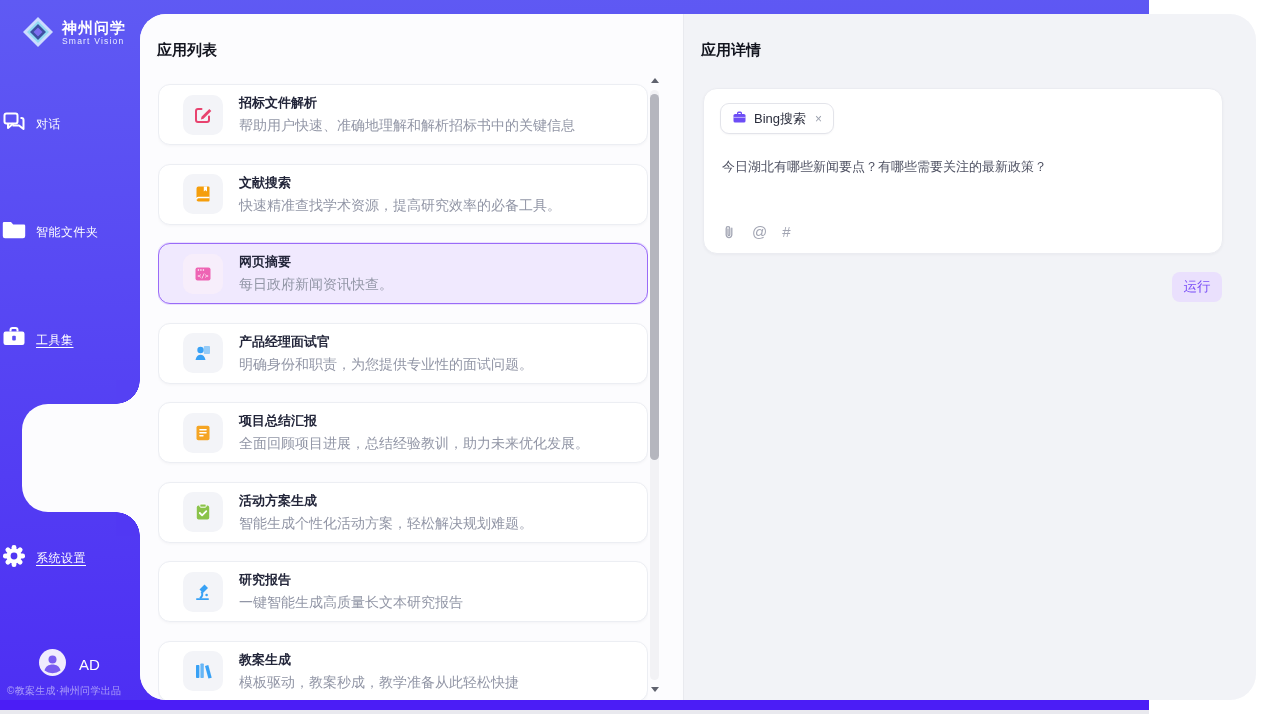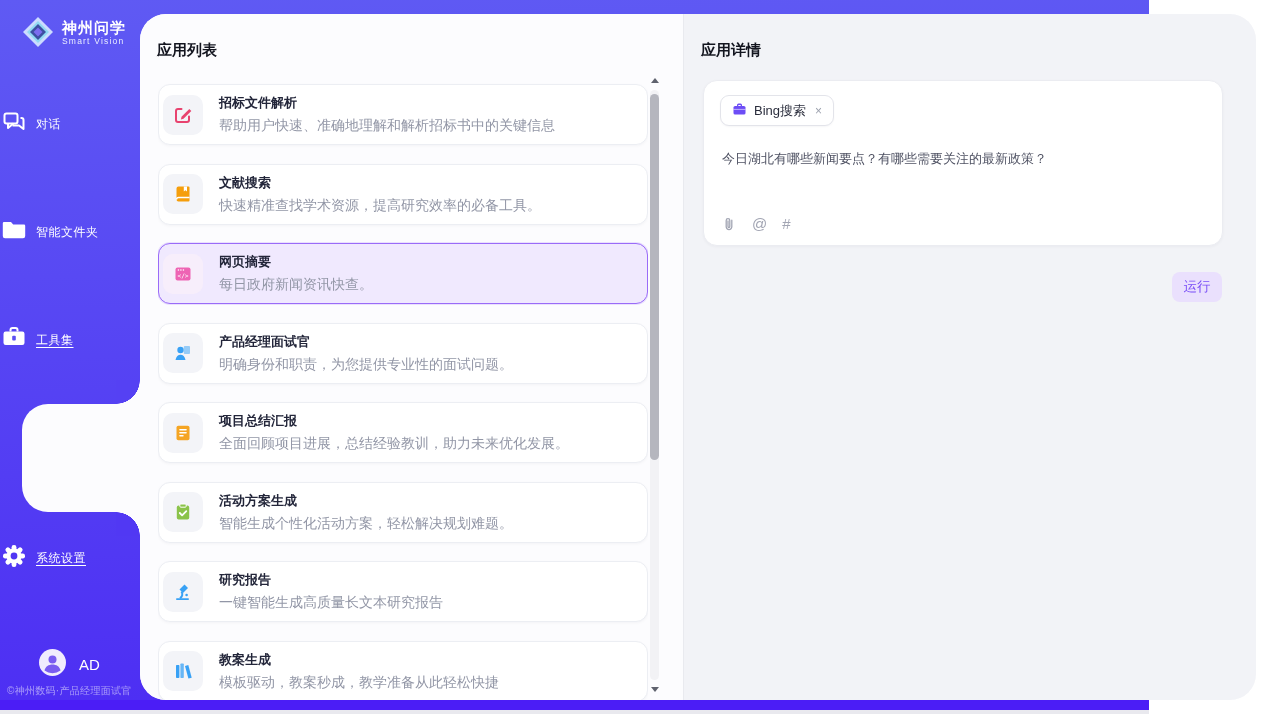--- a/index.html
+++ b/index.html
@@ -31,39 +31,39 @@
   
   .panel { position:absolute; left:140px; top:14px; width:1116px; height:686px;
            border-radius:26px; background:#fbfbfd; overflow:hidden; display:flex; z-index:1; }
   .pane-title { position:absolute; left:17px; top:27px; font-size:15px; font-weight:700; color:#13151f; }
 
   .list-pane { position:relative; width:543px; height:100%; background:#fcfcfe; }
   .list-viewport { position:absolute; left:18px; top:56px; width:490px; height:630px;
                    overflow:hidden; padding-top:14px; }
   .app-card { position:relative; height:61px; margin-bottom:18.5px; background:#fff;
               border:1px solid #eceef3; border-radius:12px; display:flex; align-items:center;
-              padding:0 4px; box-shadow:0 1px 3px rgba(25,25,60,.04); cursor:pointer; }
+              padding:0 24px; box-shadow:0 1px 3px rgba(25,25,60,.04); cursor:pointer; }
   .app-card.selected { background:#f0e9fe; border:1px solid #9a6bf8;
                        box-shadow:0 0 0 1px rgba(154,107,248,.18); }
   .tile { width:40px; height:40px; border-radius:10px; background:#f3f4f8; flex:none;
           display:flex; align-items:center; justify-content:center; }
   .selected .tile { background:#f7eefb; }
   .card-text { margin-left:16px; display:flex; flex-direction:column; gap:5px; min-width:0; }
   .card-title { font-size:13px; font-weight:700; color:#23263a; }
   .card-desc { font-size:14px; color:#9296a6; white-space:nowrap; }
 
   .scrollbar { position:absolute; left:510px; top:64px; width:10px; height:614px; }
   .sb-track { position:absolute; left:0; top:12px; bottom:12px; width:9px; background:#f2f2f5; border-radius:5px; }
   .arr { width:0; height:0; border-left:4px solid transparent; border-right:4px solid transparent; margin:0 auto; }
   .arr.up { border-bottom:5px solid #5f626e; }
   .arr.down { border-top:5px solid #5f626e; position:absolute; bottom:0; left:1px; }
   .thumb { position:absolute; left:0; top:16px; width:9px; height:366px; background:#b5b6be; border-radius:5px; }
 
   .detail-pane { position:relative; flex:1; background:#f2f3f7; border-left:1px solid #e9eaef; }
-  .detail-card { position:absolute; left:19px; top:66px; width:520px; height:166px; background:#fff;
+  .detail-card { position:absolute; left:19px; top:74px; width:520px; height:166px; background:#fff;
                  border:1px solid #ebecf1; border-radius:14px; box-shadow:0 1px 3px rgba(25,25,60,.04); }
   .chip { position:absolute; left:16px; top:14px; height:31px; display:inline-flex; align-items:center;
           gap:7px; padding:0 11px; background:#fff; border:1px solid #e3e4ea; border-radius:9px;
           font-size:13px; color:#2a2d3c; box-shadow:0 1px 2px rgba(25,25,60,.04); cursor:pointer; }
   .chip-close { color:#9ba0ad; font-size:12px; margin-left:2px; cursor:pointer; }
   .query { position:absolute; left:18px; top:69px; right:18px; font-size:13px; color:#4f5263; }
   .composer-icons { position:absolute; left:17px; bottom:13px; display:flex; align-items:center;
                     gap:15px; color:#a2a5b3; font-size:15px; }
   .composer-icons span { display:inline-flex; align-items:center; cursor:pointer; }
   .run-btn { position:absolute; top:258px; right:34px; width:50px; height:30px; border:none;
@@ -148,21 +148,21 @@
       <span>
         <svg width="27" height="27" viewBox="0 0 27 27">
           <circle cx="13.5" cy="13.5" r="13.5" fill="#f1ecfd"></circle>
           <circle cx="13.5" cy="10.5" r="4" fill="#7a5cf0"></circle>
           <path d="M5.5 21.5c.8-4 4.2-6 8-6s7.2 2 8 6a13.5 13.5 0 01-16 0z" fill="#7a5cf0"></path>
         </svg>
       </span>
       <span>AD</span>
     </div>
 
-    <div class="copyright">©神州数码·产品经理面试官</div>
+    <div class="copyright">©教案生成·神州问学出品</div>
   </aside>
 
   <main class="panel">
     <section class="list-pane">
       <div class="pane-title">应用列表</div>
       <div class="list-viewport" id="app-list">
           <div class="app-card">
             <span class="tile" style="color:#e8436f">
               <svg width="20" height="20" viewBox="0 0 20 20">
                 <path d="M16 11.5V15a2 2 0 01-2 2H5a2 2 0 01-2-2V6a2 2 0 012-2h3.5" fill="none" stroke="currentColor" stroke-width="2" stroke-linecap="round"></path>

